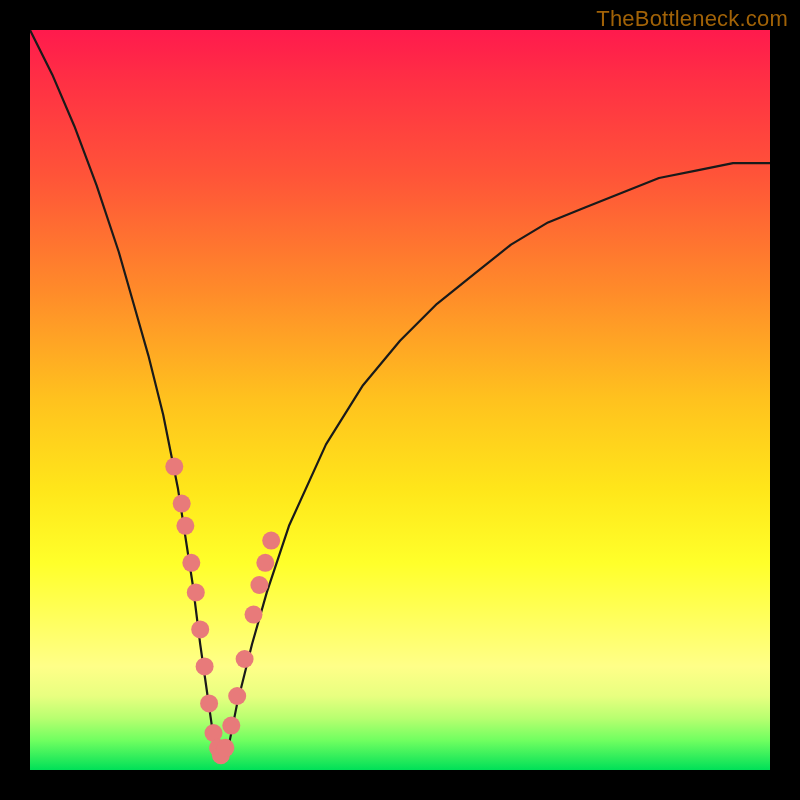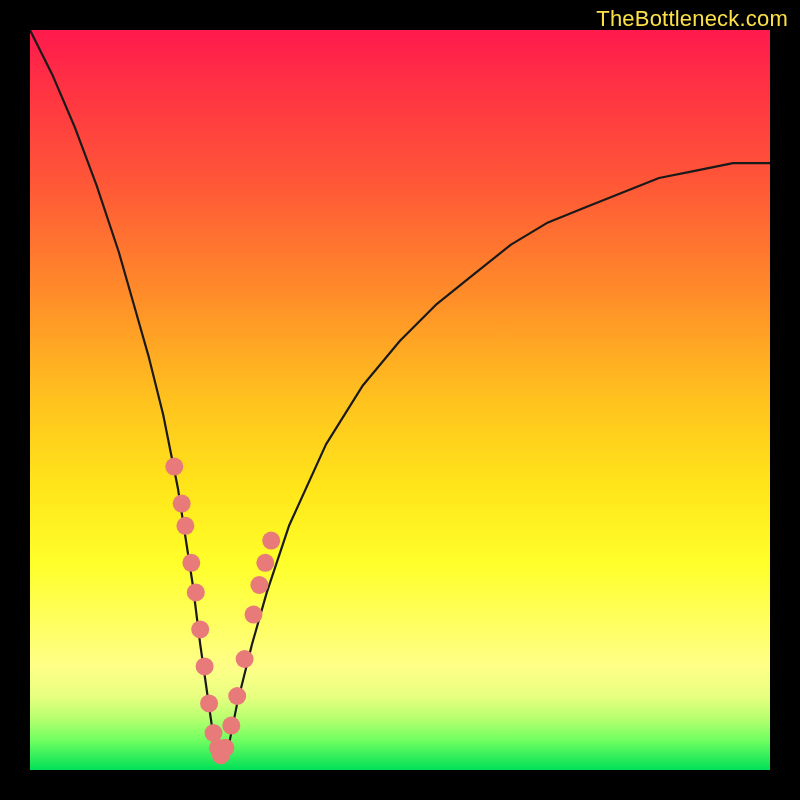--- a/index.html
+++ b/index.html
@@ -41,21 +41,21 @@
       #e8ff80 90%,
       #b8ff70 93%,
       #70ff60 96%,
       #00e058 100%
     );
   }
   .watermark {
     position: absolute;
     top: 6px;
     right: 12px;
-    color: #fde047;
+    color: #a16207;
     font-size: 22px;
     font-weight: 500;
     letter-spacing: 0.2px;
     user-select: none;
   }
   svg.curve {
     position: absolute;
     inset: 0;
   }
 </style>

